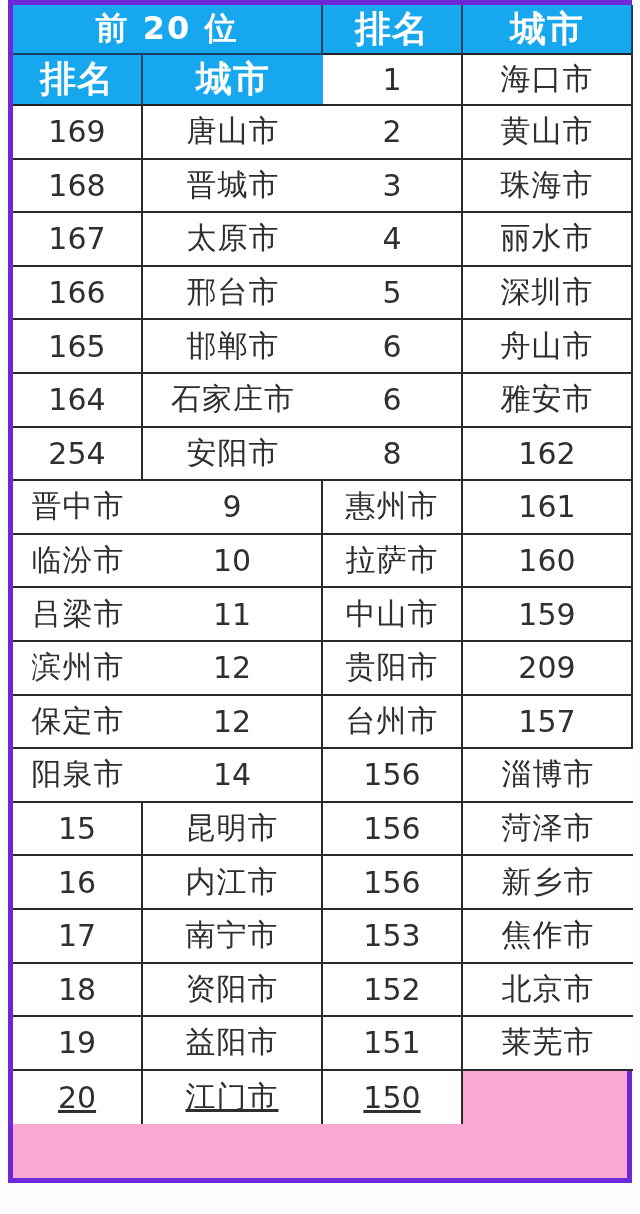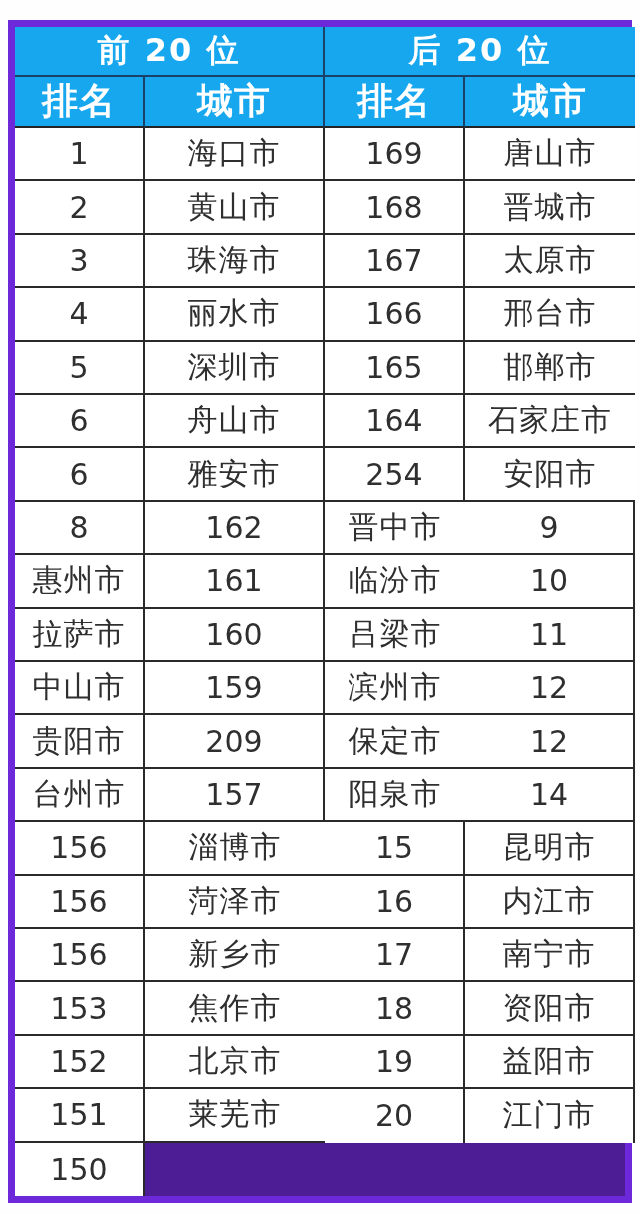--- a/index.html
+++ b/index.html
@@ -11,42 +11,42 @@
   .page {
     position: relative;
     width: 640px;
     height: 1214px;
     background: #fefefe;
     overflow: hidden;
   }
   .ranking-table {
     position: absolute;
     left: 8px;
-    top: 20px;
+    top: 0;
     width: 624px;
     height: 1183px;
     box-sizing: border-box;
-    border: 7px solid #6d28d9;
+    border: 5px solid #6d28d9;
     display: grid;
     grid-template-columns: 130px 180px 140px 170px;
     grid-template-rows: 50px 51px repeat(20, 1fr);
-    background: #4c1d95;
+    background: #f9a8d4;
   }
   .cell {
     box-sizing: border-box;
     display: flex;
     align-items: center;
     justify-content: center;
     border-right: 2px solid #2a2a2a;
     border-bottom: 2px solid #2a2a2a;
     overflow: hidden;
     white-space: nowrap;
   }
   .cell.last-col { border-right: none; }
-  .cell.last-row { border-bottom: none; }
+  .cell.last-row { border-bottom: none; text-decoration: underline; }
   
   .hdr {
     background: #16a7ee;
     color: #ffffff;
     font-weight: bold;
     border-right-color: #1a4168;
     border-bottom-color: #1a4168;
   }
   .group-hdr {
     grid-column: span 2;
@@ -67,21 +67,20 @@
   .rank-cell { letter-spacing: 0px; }
   .city-cell { letter-spacing: 1px; }
 </style>
 </head>
 <body>
 
 <div class="page">
   <div class="ranking-table">
 
     <div class="cell hdr group-hdr">前 20 位</div>
-    <div class="cell hdr group-hdr last-col">后 20 位</div>
 
     <div class="cell hdr sub-hdr">排名</div>
     <div class="cell hdr sub-hdr">城市</div>
     <div class="cell hdr sub-hdr">排名</div>
     <div class="cell hdr sub-hdr last-col">城市</div>
 
     <div class="cell data-cell rank-cell">1</div>
     <div class="cell data-cell city-cell">海口市</div>
     <div class="cell data-cell rank-cell">169</div>
     <div class="cell data-cell city-cell last-col">唐山市</div>

